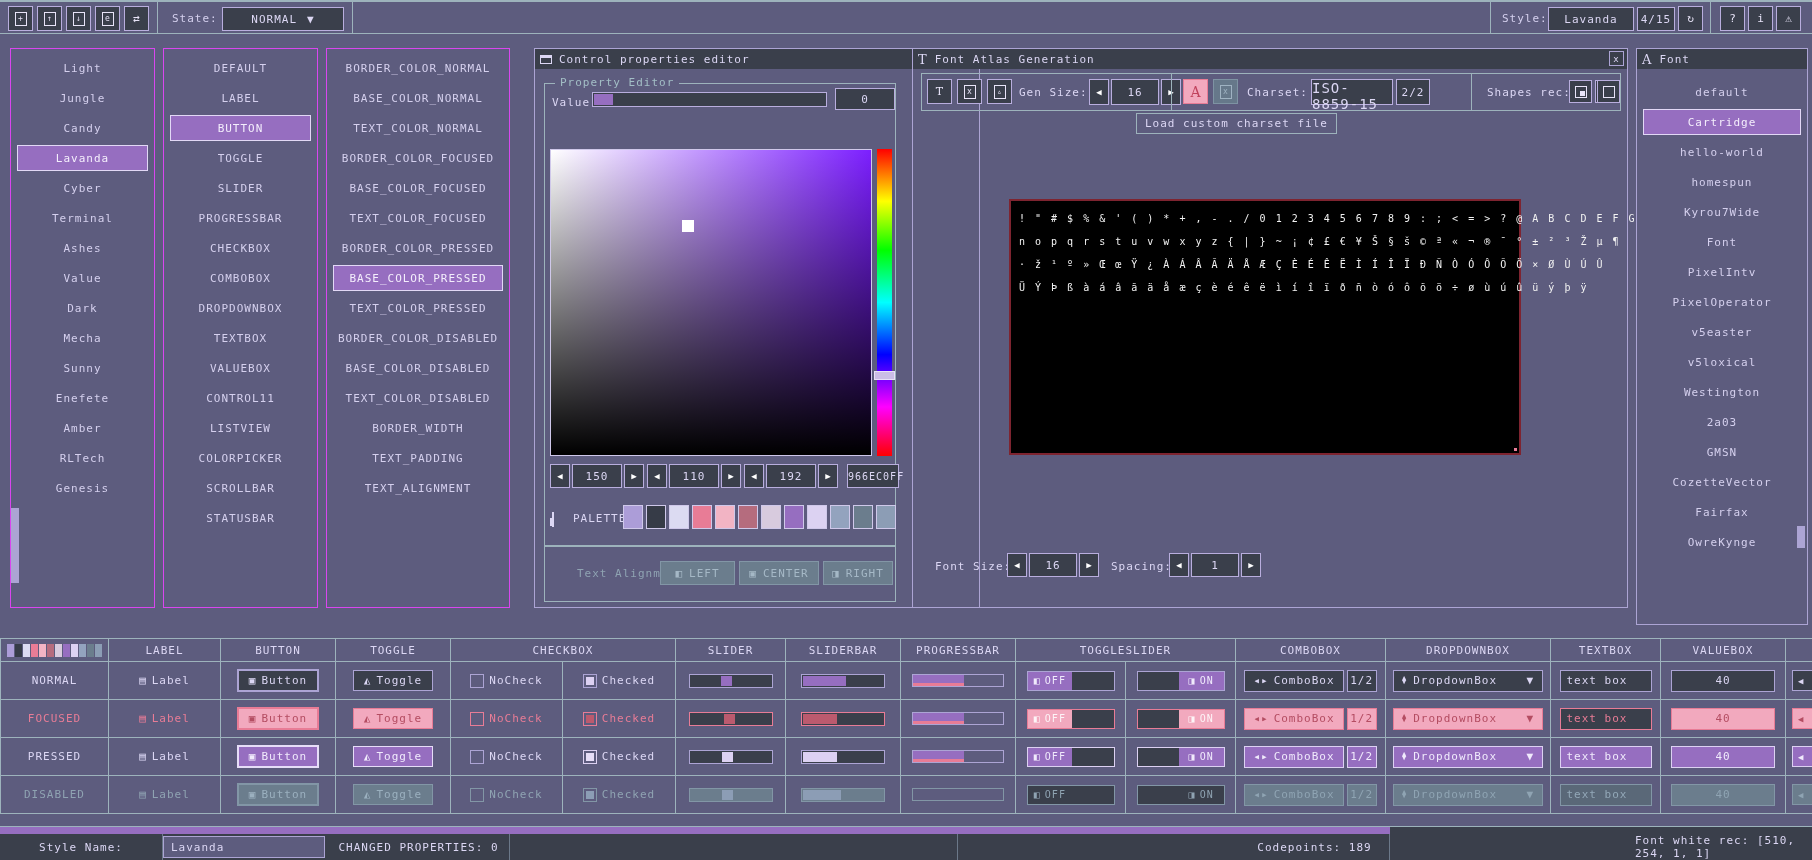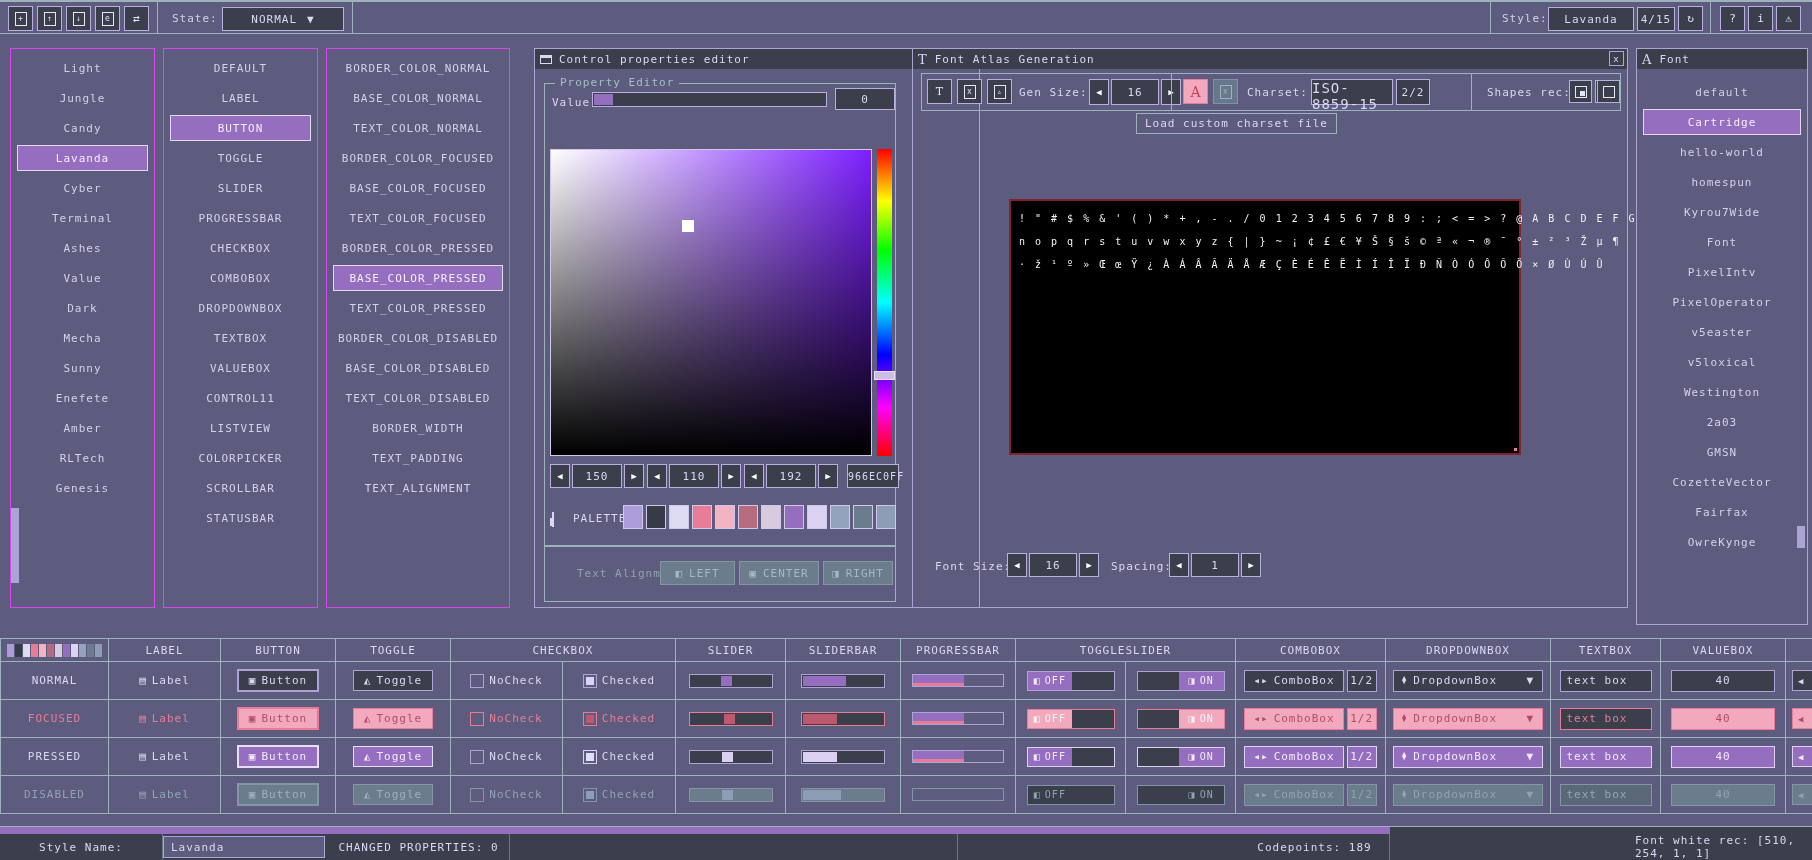--- a/index.html
+++ b/index.html
@@ -355,20 +355,21 @@
         <span class="sq"></span>
       </div>
 
     <div class="tooltip" style="left:223px; top:64px">Load custom charset file</div>
 
     <div class="atlas">
 
     <div class="atlas-row">! " # $ % &amp; ' ( ) * + , - . / 0 1 2 3 4 5 6 7 8 9 : ; &lt; = &gt; ? @ A B C D E F G</div>
         <div class="atlas-row">n o p q r s t u v w x y z { | } ~ ¡ ¢ £ € ¥ Š § š © ª « ¬ ® ¯ ° ± ² ³ Ž µ ¶</div>
         <div class="atlas-row">· ž ¹ º » Œ œ Ÿ ¿ À Á Â Ã Ä Å Æ Ç È É Ê Ë Ì Í Î Ï Ð Ñ Ò Ó Ô Õ Ö × Ø Ù Ú Û</div>
+        <div class="atlas-row">Ü Ý Þ ß à á â ã ä å æ ç è é ê ë ì í î ï ð ñ ò ó ô õ ö ÷ ø ù ú û ü ý þ ÿ</div>
       </div>
     <div class="atlas-dot" style="left:601px; top:399px; position:absolute"></div>
 
     <span class="abs" style="left:22px; top:511px; letter-spacing:1px">Font Size:</span>
     <div class="spin" style="left:94px; top:504px">◀</div>
     <div class="spinval" style="left:116px; top:504px; width:48px">16</div>
     <div class="spin" style="left:166px; top:504px">▶</div>
     <span class="abs" style="left:198px; top:511px; letter-spacing:1px">Spacing:</span>
     <div class="spin" style="left:256px; top:504px">◀</div>
     <div class="spinval" style="left:278px; top:504px; width:48px">1</div>

